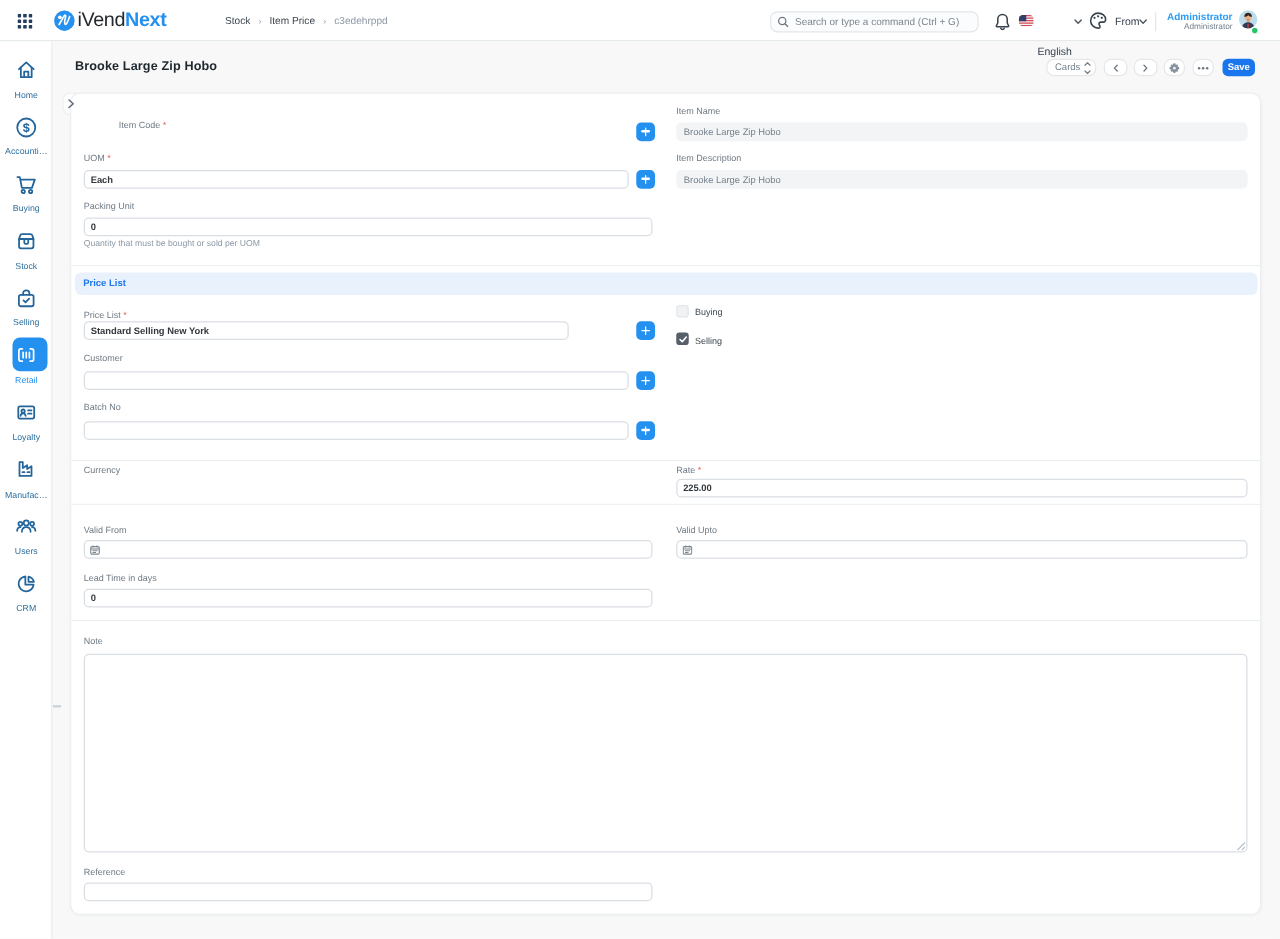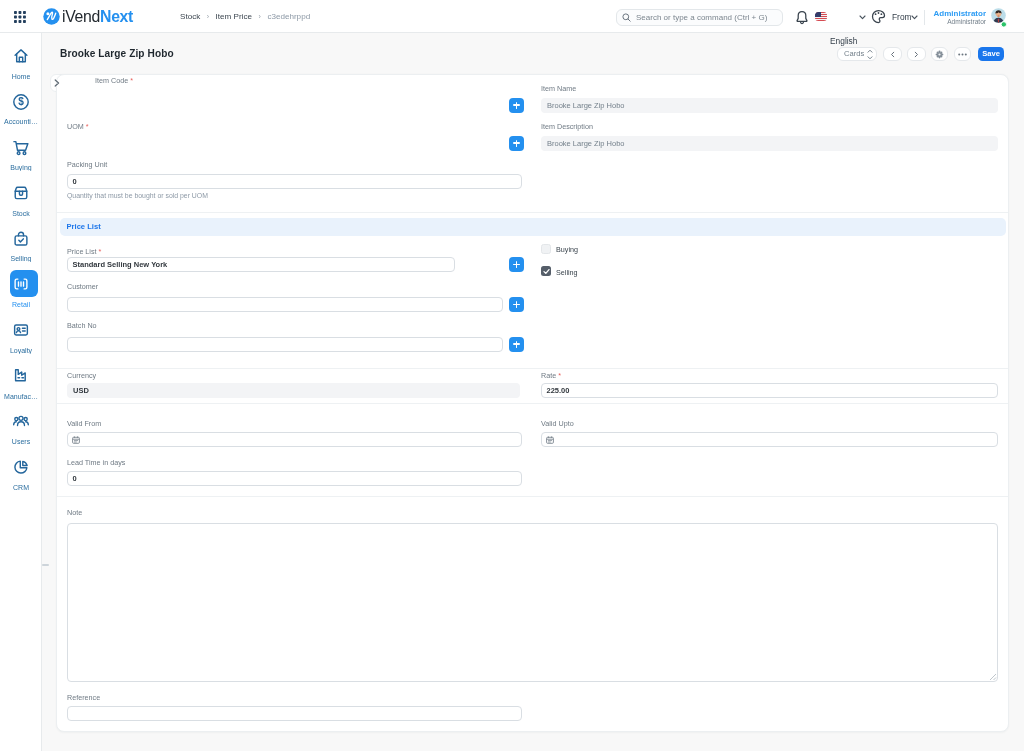--- a/index.html
+++ b/index.html
@@ -248,25 +248,26 @@
     </svg>
   <div id="save">Save</div>
 
   <div id="tab"></div>
   <div class="abs" style="left:42px; top:564px; width:7px; height:1.6px; background:#cdd4da; border-radius:1px; z-index:3;"></div>
   <svg class="abs" style="left:54px; top:78.5px; z-index:2;" width="6" height="8" viewBox="0 0 6 8">
       <path d="M1.2 1 L4.6 4 L1.2 7" stroke="#5f6a74" stroke-width="1.2" fill="none" stroke-linecap="round" stroke-linejoin="round"></path>
     </svg>
   <div id="card"></div>
 
-  <div class="lbl" style="left:67px; top:76px;padding-left:28px;">Item Code <span class="req">*</span></div>
+  <div class="lbl" style="left:67px; top:95px;padding-left:28px;">Item Code <span class="req">*</span></div>
   <div class="plus" style="left:509px; top:97.5px;"></div>
   <div class="lbl" style="left:541px; top:84px;">Item Name</div>
   <div class="ro" style="left:541px; top:97.5px; width:457px;">Brooke Large Zip Hobo</div>
   <div class="lbl" style="left:67px; top:122px;">UOM <span class="req">*</span></div>
+  <div class="inp" style="left:67px; top:135.5px; width:436px;">Each</div>
   <div class="plus" style="left:509px; top:135.5px;"></div>
   <div class="lbl" style="left:541px; top:122px;">Item Description</div>
   <div class="ro" style="left:541px; top:135.5px; width:457px;">Brooke Large Zip Hobo</div>
   <div class="lbl" style="left:67px; top:160px;">Packing Unit</div>
   <div class="inp" style="left:67px; top:174px; width:455px;">0</div>
   <div class="lbl" style="left:67px; top:192px; font-size:6.9px; color:#8d99a6;">Quantity that must be bought or sold per UOM</div>
   <div class="sep" style="top:212px;"></div>
 
   <div id="band">Price List</div>
   <div class="lbl" style="left:67px; top:246.5px;">Price List <span class="req">*</span></div>
@@ -281,21 +282,20 @@
     </svg>
   <div class="lbl" style="left:67px; top:282px;">Customer</div>
   <div class="inp" style="left:67px; top:297px; width:436px;"></div>
   <div class="plus" style="left:509px; top:297px;"></div>
   <div class="lbl" style="left:67px; top:321px;">Batch No</div>
   <div class="inp" style="left:67px; top:336.5px; width:436px;"></div>
   <div class="plus" style="left:509px; top:336.5px;"></div>
   <div class="sep" style="top:367.5px;"></div>
 
   <div class="lbl" style="left:67px; top:370.5px;">Currency</div>
-  <div class="ro" style="left:67px; top:383px; width:453px; color:#32383e; font-weight:bold;">USD</div>
   <div class="lbl" style="left:541px; top:370.5px;">Rate <span class="req">*</span></div>
   <div class="inp" style="left:541px; top:383px; width:457px;">225.00</div>
   <div class="sep" style="top:403px;"></div>
 
   <div class="lbl" style="left:67px; top:419px;">Valid From</div>
   <div class="inp" style="left:67px; top:432px; width:455px;"></div>
   <div class="lbl" style="left:541px; top:419px;">Valid Upto</div>
   <div class="inp" style="left:541px; top:432px; width:457px;"></div>
   <svg class="abs" style="left:71.5px; top:435.5px;" width="8" height="8" viewBox="0 0 8 8">
       <g fill="none" stroke="#7c868f" stroke-width="0.9">

